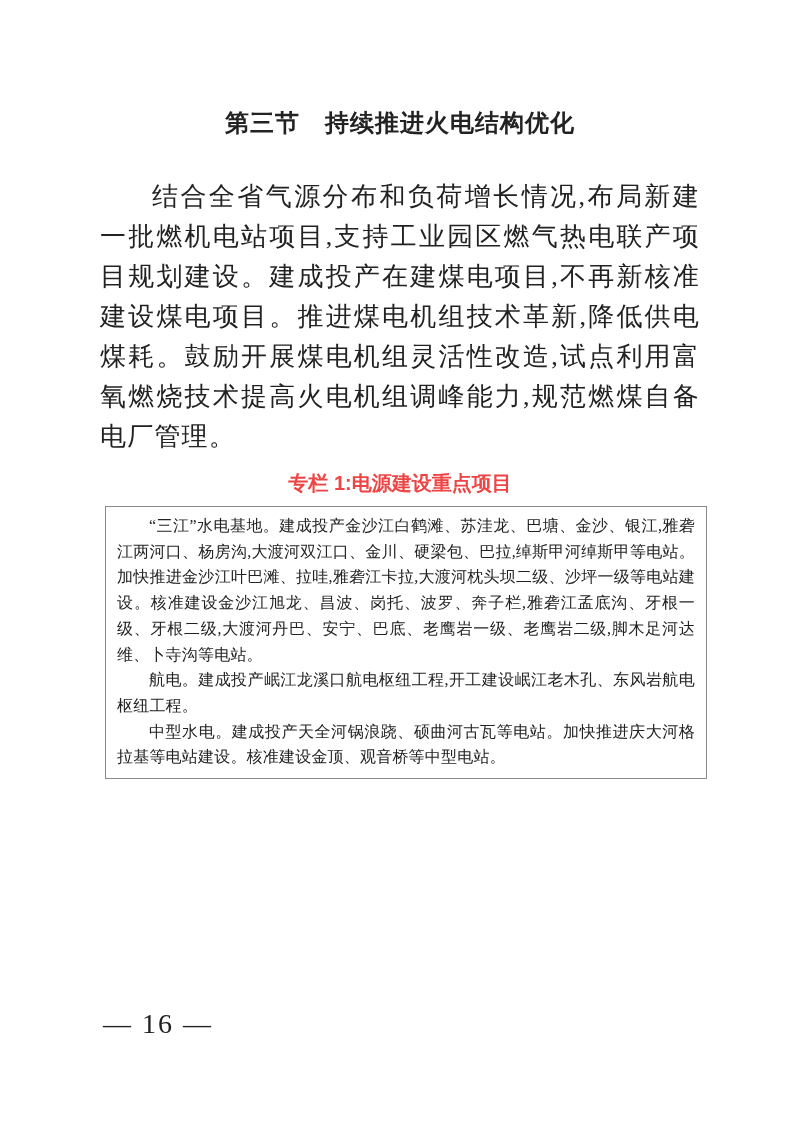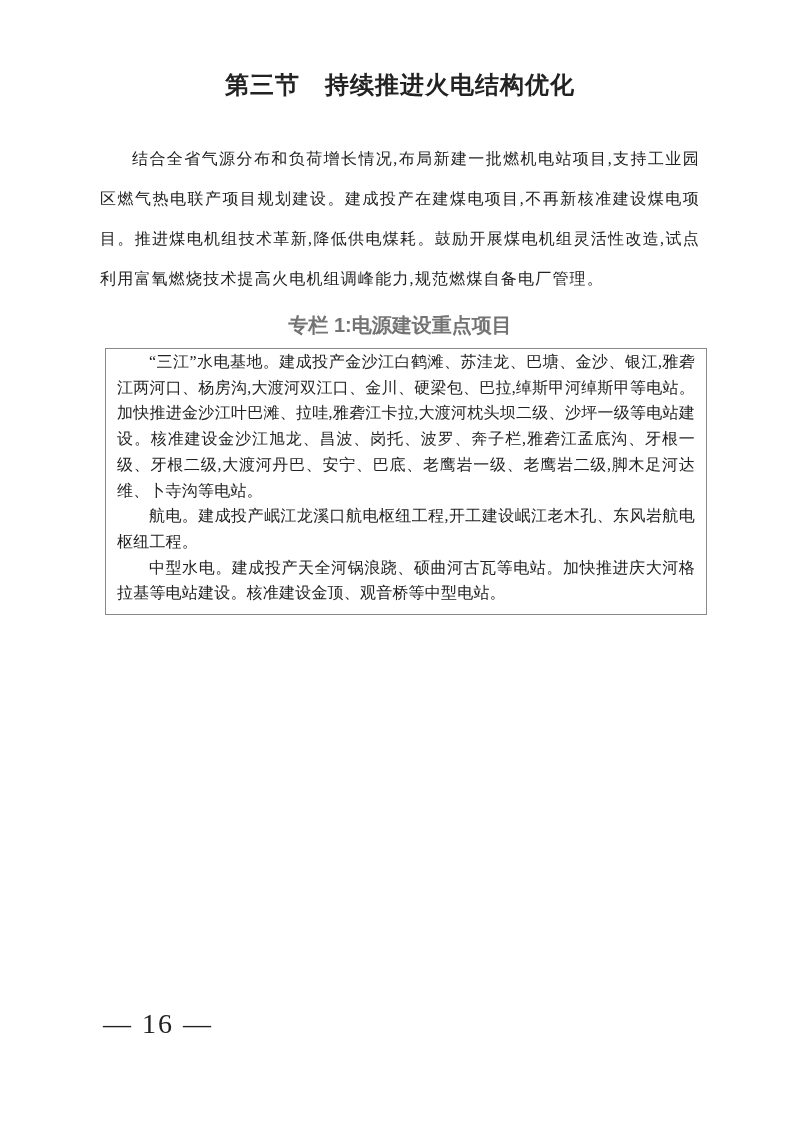--- a/index.html
+++ b/index.html
@@ -17,52 +17,52 @@
     color: #1c1c1c;
     overflow: hidden;
     box-sizing: border-box;
   }
   .content {
     width: 600px;
     margin: 0 auto;
   }
   .section-title {
     margin: 0;
-    padding-top: 69px;
+    padding-top: 107px;
     text-align: center;
     font-size: 24px;
     font-weight: 600;
     letter-spacing: 1px;
     color: #222;
   }
   .body-paragraph {
     margin: 38px 0 0 0;
-    font-size: 16px;
+    font-size: 26px;
     line-height: 40px;
     letter-spacing: 1.2px;
     text-align: justify;
     text-justify: inter-character;
     text-indent: 2em;
     color: #222;
   }
   .box-title {
     margin: 12px 0 0 0;
     text-align: center;
     font-family: "Liberation Sans", "DejaVu Sans", sans-serif;
     font-size: 20px;
     font-weight: bold;
-    color: #737373;
+    color: #ef4444;
     line-height: 28px;
   }
   .column-box {
     margin-top: 9px;
     margin-left: 5px;
     width: 578px;
     border: 1px solid #8a8a8a;
-    padding: 0 11px 8px 11px;
+    padding: 6px 11px 8px 11px;
     box-sizing: content-box;
   }
   .column-box p {
     margin: 0;
     font-size: 16px;
     line-height: 25.7px;
     letter-spacing: 0.2px;
     text-align: justify;
     text-justify: inter-character;
     text-indent: 2em;

